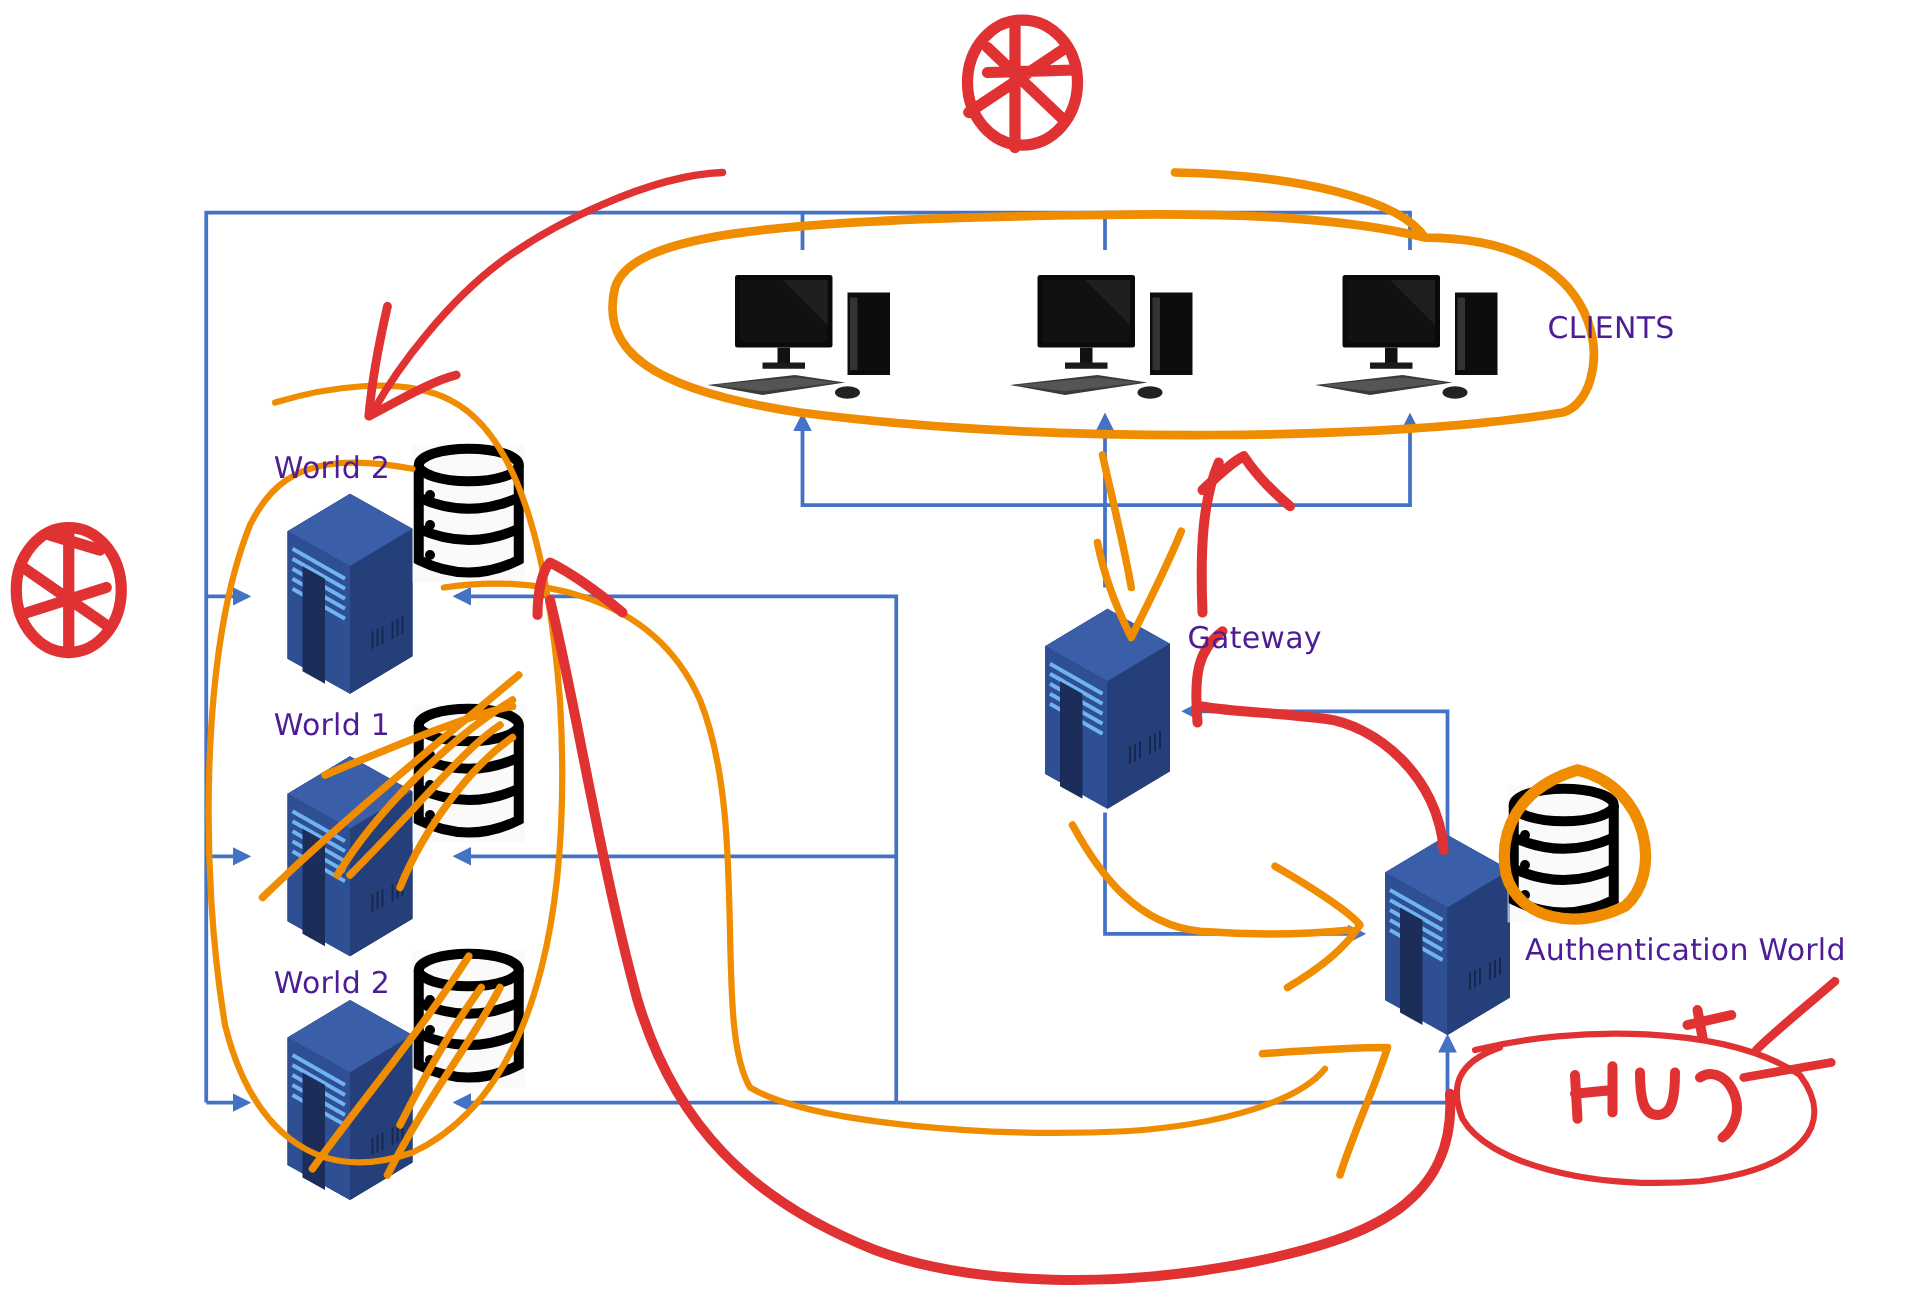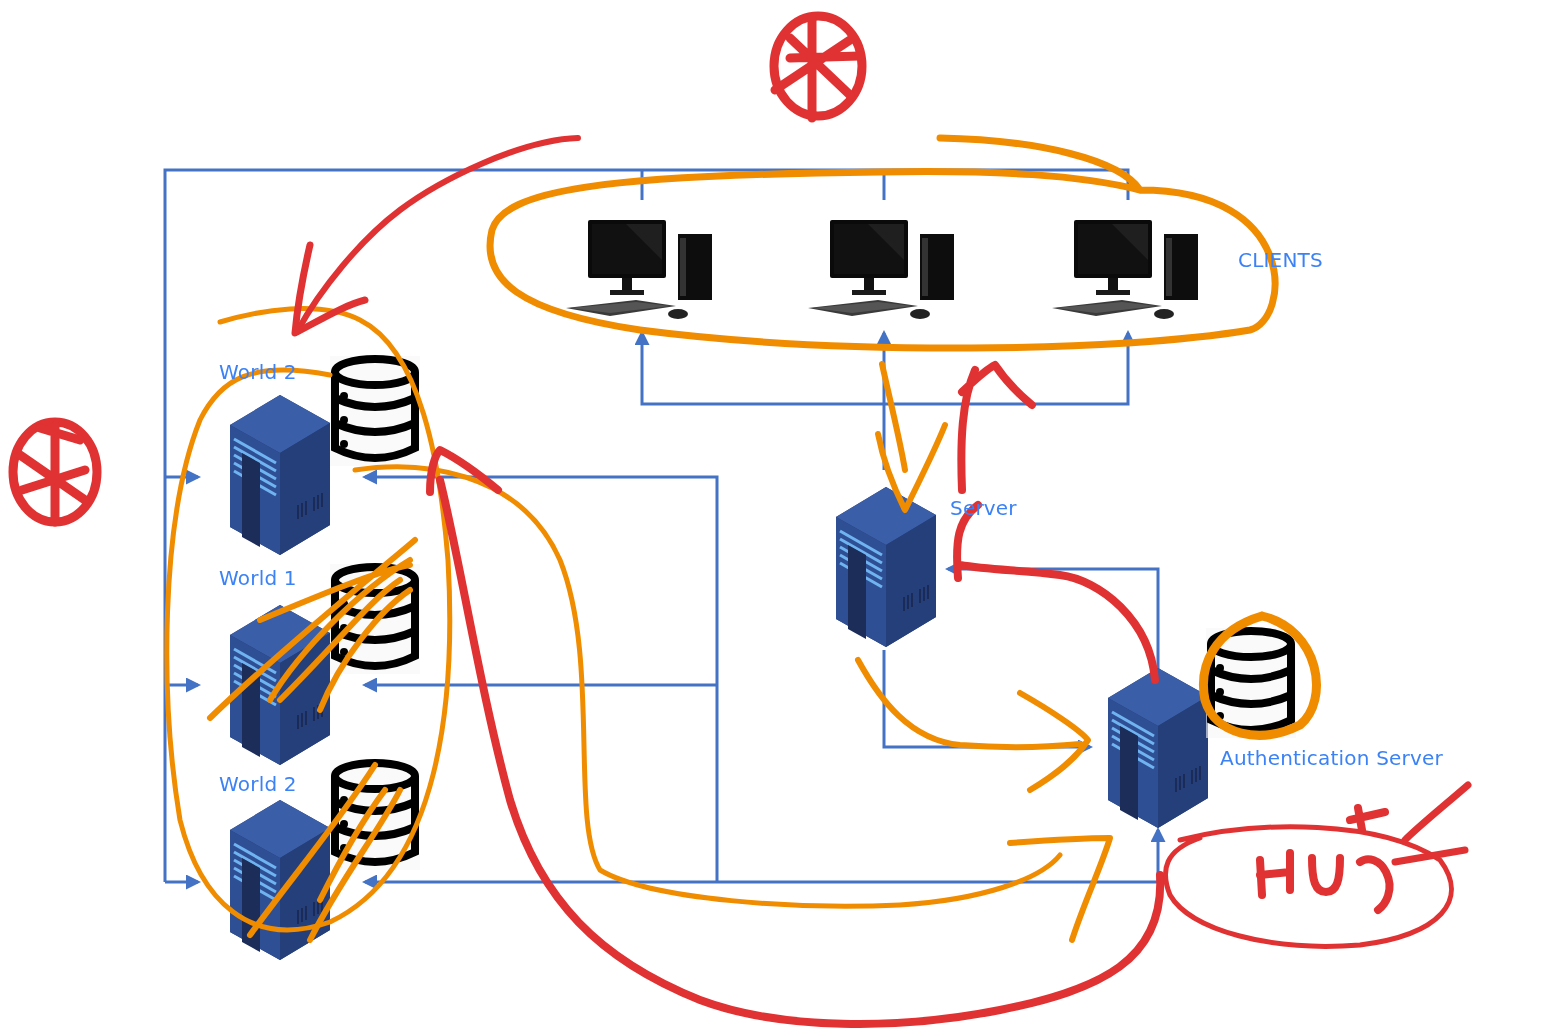--- a/index.html
+++ b/index.html
@@ -1,20 +1,20 @@
 <!DOCTYPE html>
 <html><head>
 <meta charset="utf-8">
 <style>
   html, body { margin: 0; padding: 0; background: #ffffff; }
   body { width: 1542px; height: 1034px; position: relative; overflow: hidden;
          font-family: "DejaVu Sans", sans-serif; }
   #canvas { position: absolute; left: 0; top: 0; width: 1542px; height: 1034px; }
-  .label { position: absolute; font-family: "DejaVu Sans", sans-serif; font-size: 20px;
-           color: #3b82f6; white-space: nowrap; letter-spacing: 0.2px; text-align: center; }
+  .label { position: absolute; font-family: "DejaVu Sans", sans-serif; font-size: 24px;
+           color: #4c1d95; white-space: nowrap; letter-spacing: 0.2px; text-align: center; }
 </style>
 </head>
 <body>
 
 <svg id="canvas" viewBox="0 0 1542 1034" xmlns="http://www.w3.org/2000/svg">
   <defs>
     <marker id="arr" viewBox="0 0 10 10" refX="8" refY="5" markerWidth="5" markerHeight="5" orient="auto-start-reverse">
       <path d="M0,0 L10,5 L0,10 z" fill="#4472c4"></path>
     </marker>
 
@@ -157,17 +157,17 @@
       <path d="M812,20 L812,118 M790,58 L860,56 M775,90 L850,40 M790,38 L850,95"></path>
     </g>
     <g stroke-width="9">
       <ellipse cx="55" cy="472" rx="42" ry="50"></ellipse>
       <path d="M55,426 L55,522 M22,490 L85,470 M20,455 L85,500 M40,428 L80,440"></path>
     </g>
   </g>
 </svg>
 
 <div class="label" style="left:1238px; top:248px;">CLIENTS</div>
-<div class="label" style="left:950px; top:496px;">Server</div>
-<div class="label" style="left:1220px; top:746px;">Authentication Server</div>
+<div class="label" style="left:950px; top:496px;">Gateway</div>
+<div class="label" style="left:1220px; top:746px;">Authentication World</div>
 <div class="label" style="left:219px; top:360px;">World 2</div>
 <div class="label" style="left:219px; top:566px;">World 1</div>
 <div class="label" style="left:219px; top:772px;">World 2</div>
 
 </body></html>

